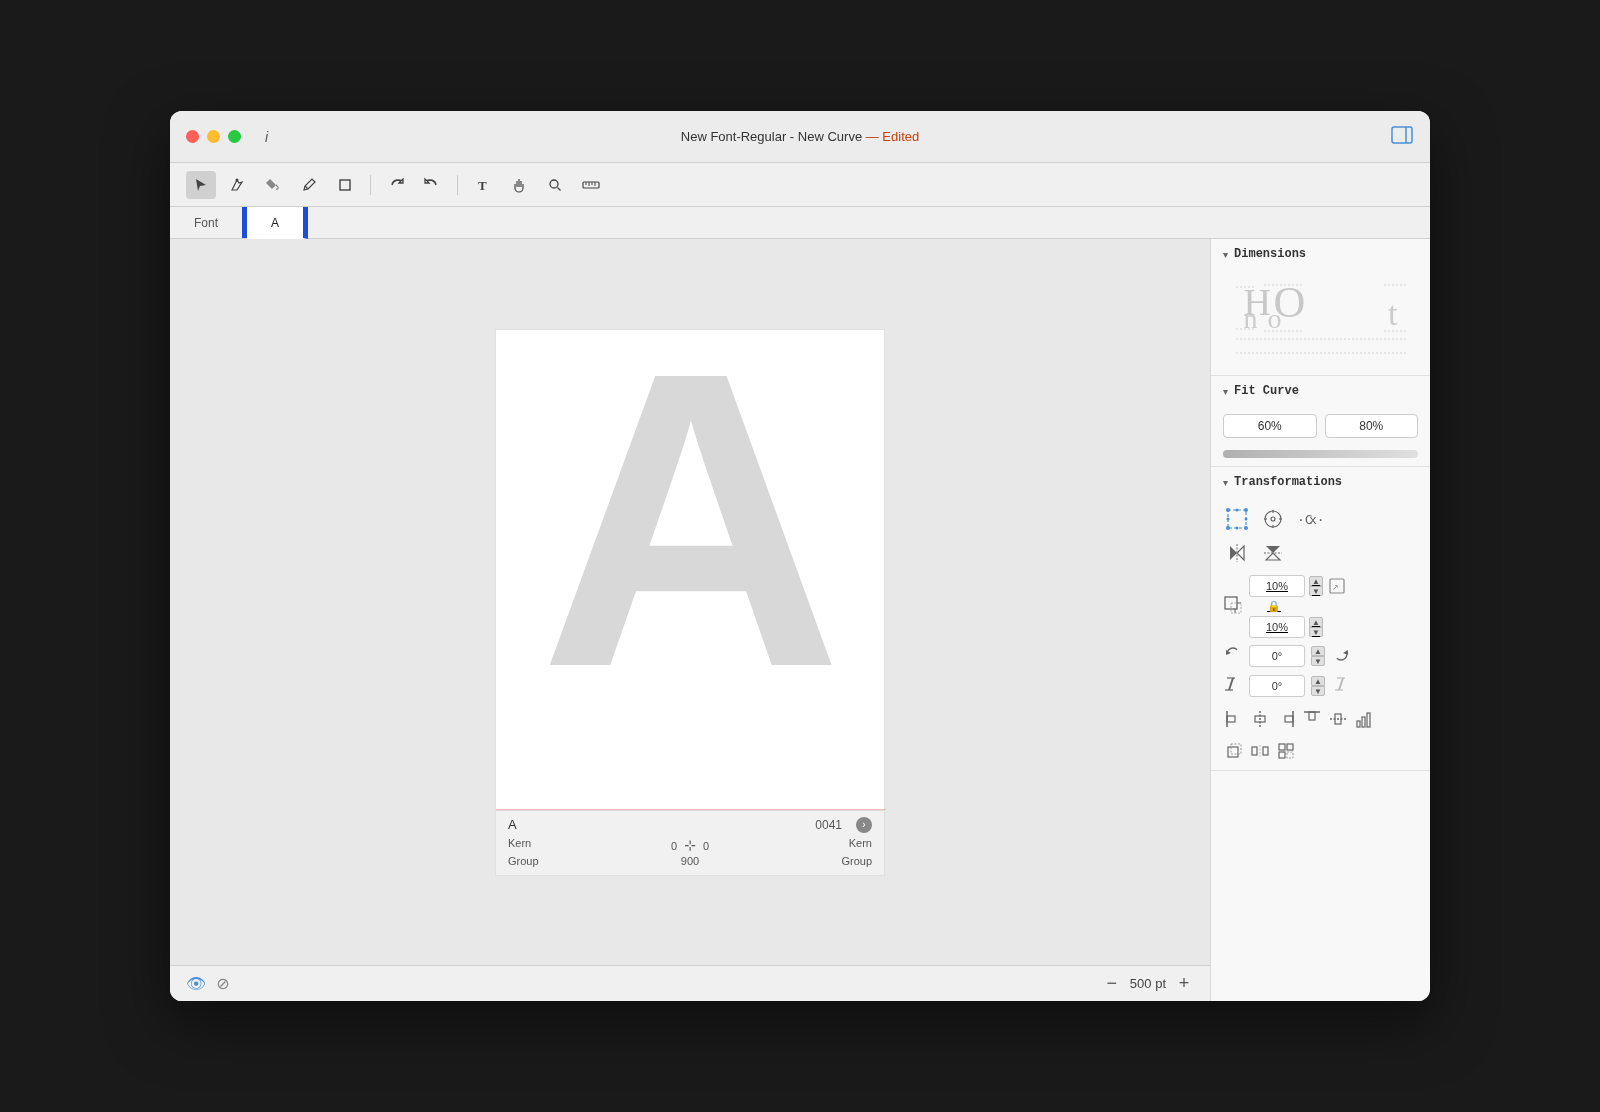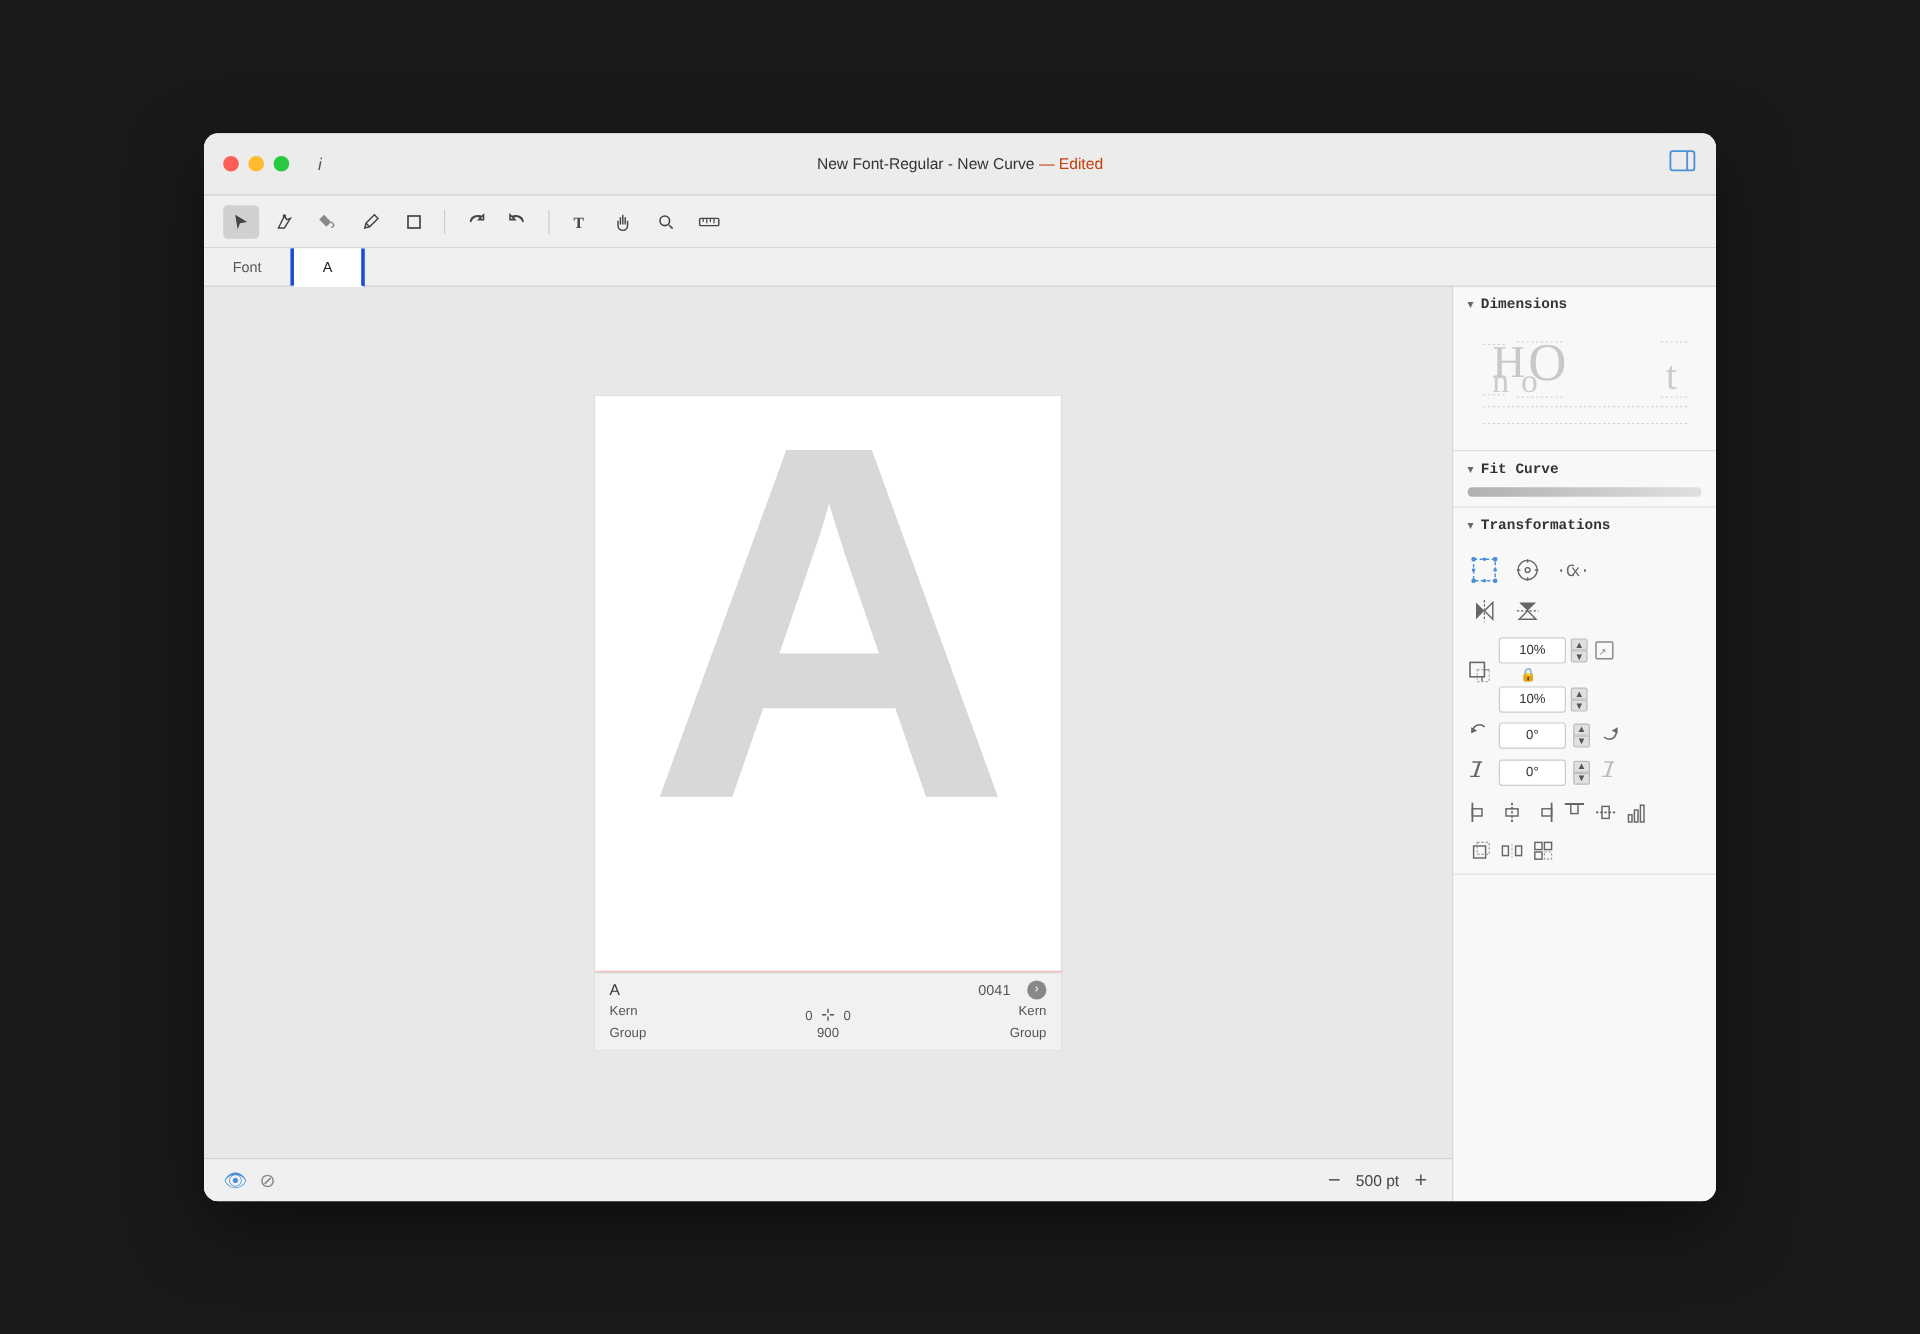--- a/index.html
+++ b/index.html
@@ -108,21 +108,21 @@
       border-bottom: 1px solid #d0d0d0;
       flex-shrink: 0;
     }
     .tab {
       padding: 0 24px;
       display: flex;
       align-items: center;
       font-size: 12px;
       color: #555;
       cursor: pointer;
-      border-right: 3px solid #1d4ed8;
+      border-right: 5px solid #1d4ed8;
     }
     .tab.active {
       background: #ffffff;
       color: #222;
       border-bottom: 1px solid #fff;
       margin-bottom: -1px;
     }
     .tab-spacer { flex: 1; }
     
     .main {
@@ -341,20 +341,21 @@
       font-size: 16px;
       color: #555;
       border: none;
       background: transparent;
     }
     .transform-scale-row {
       display: flex;
       align-items: center;
       gap: 6px;
       margin-top: 2px;
+      text-decoration: underline;
     }
     .scale-icon {
       font-size: 16px;
       color: #666;
       width: 20px;
       text-align: center;
     }
     .lock-icon {
       font-size: 11px;
       color: #888;
@@ -638,20 +639,28 @@
             <div style="position:absolute;top:20px;right:8px;font-size:34px;color:#ccc;font-family:Georgia,serif;font-weight:300;line-height:1;">t</div>
           </div>
         </div>
       </div>
 
       <div class="panel-section">
         <div class="section-header">
           <span class="section-chevron">▾</span>
           <span class="section-title">Fit Curve</span>
         </div>
+        <div class="fit-curve-row">
+          <div class="fit-input">
+            <span>60%</span>
+          </div>
+          <div class="fit-input">
+            <span>80%</span>
+          </div>
+        </div>
         <div class="fit-gradient"></div>
       </div>
 
       <div class="panel-section">
         <div class="section-header">
           <span class="section-chevron">▾</span>
           <span class="section-title">Transformations</span>
         </div>
         <div class="transform-grid">
 

